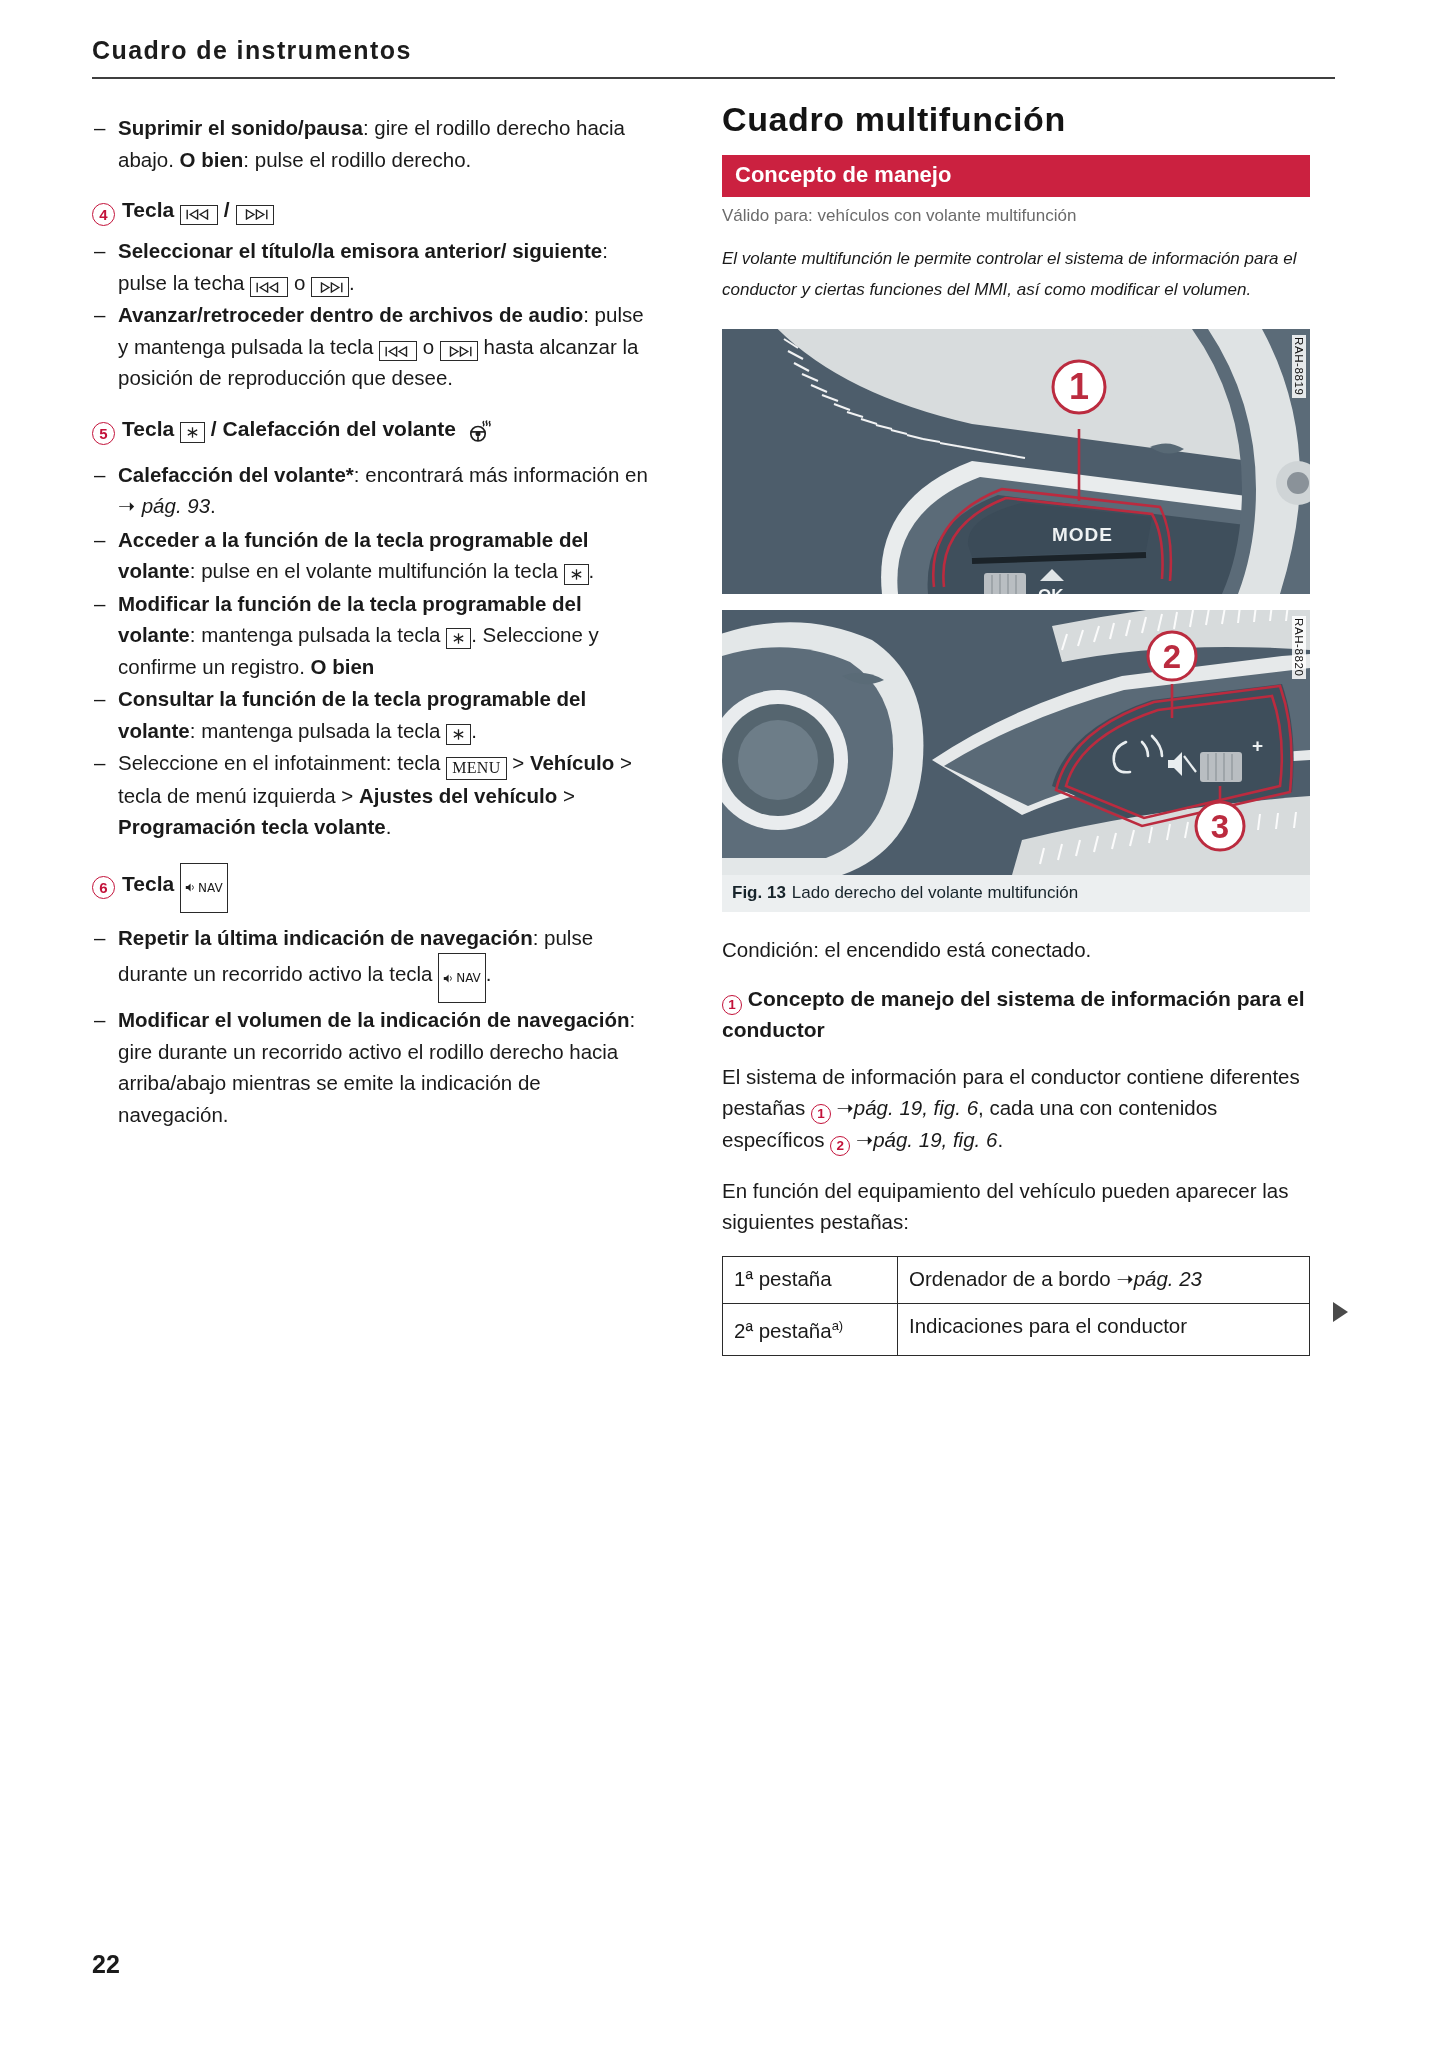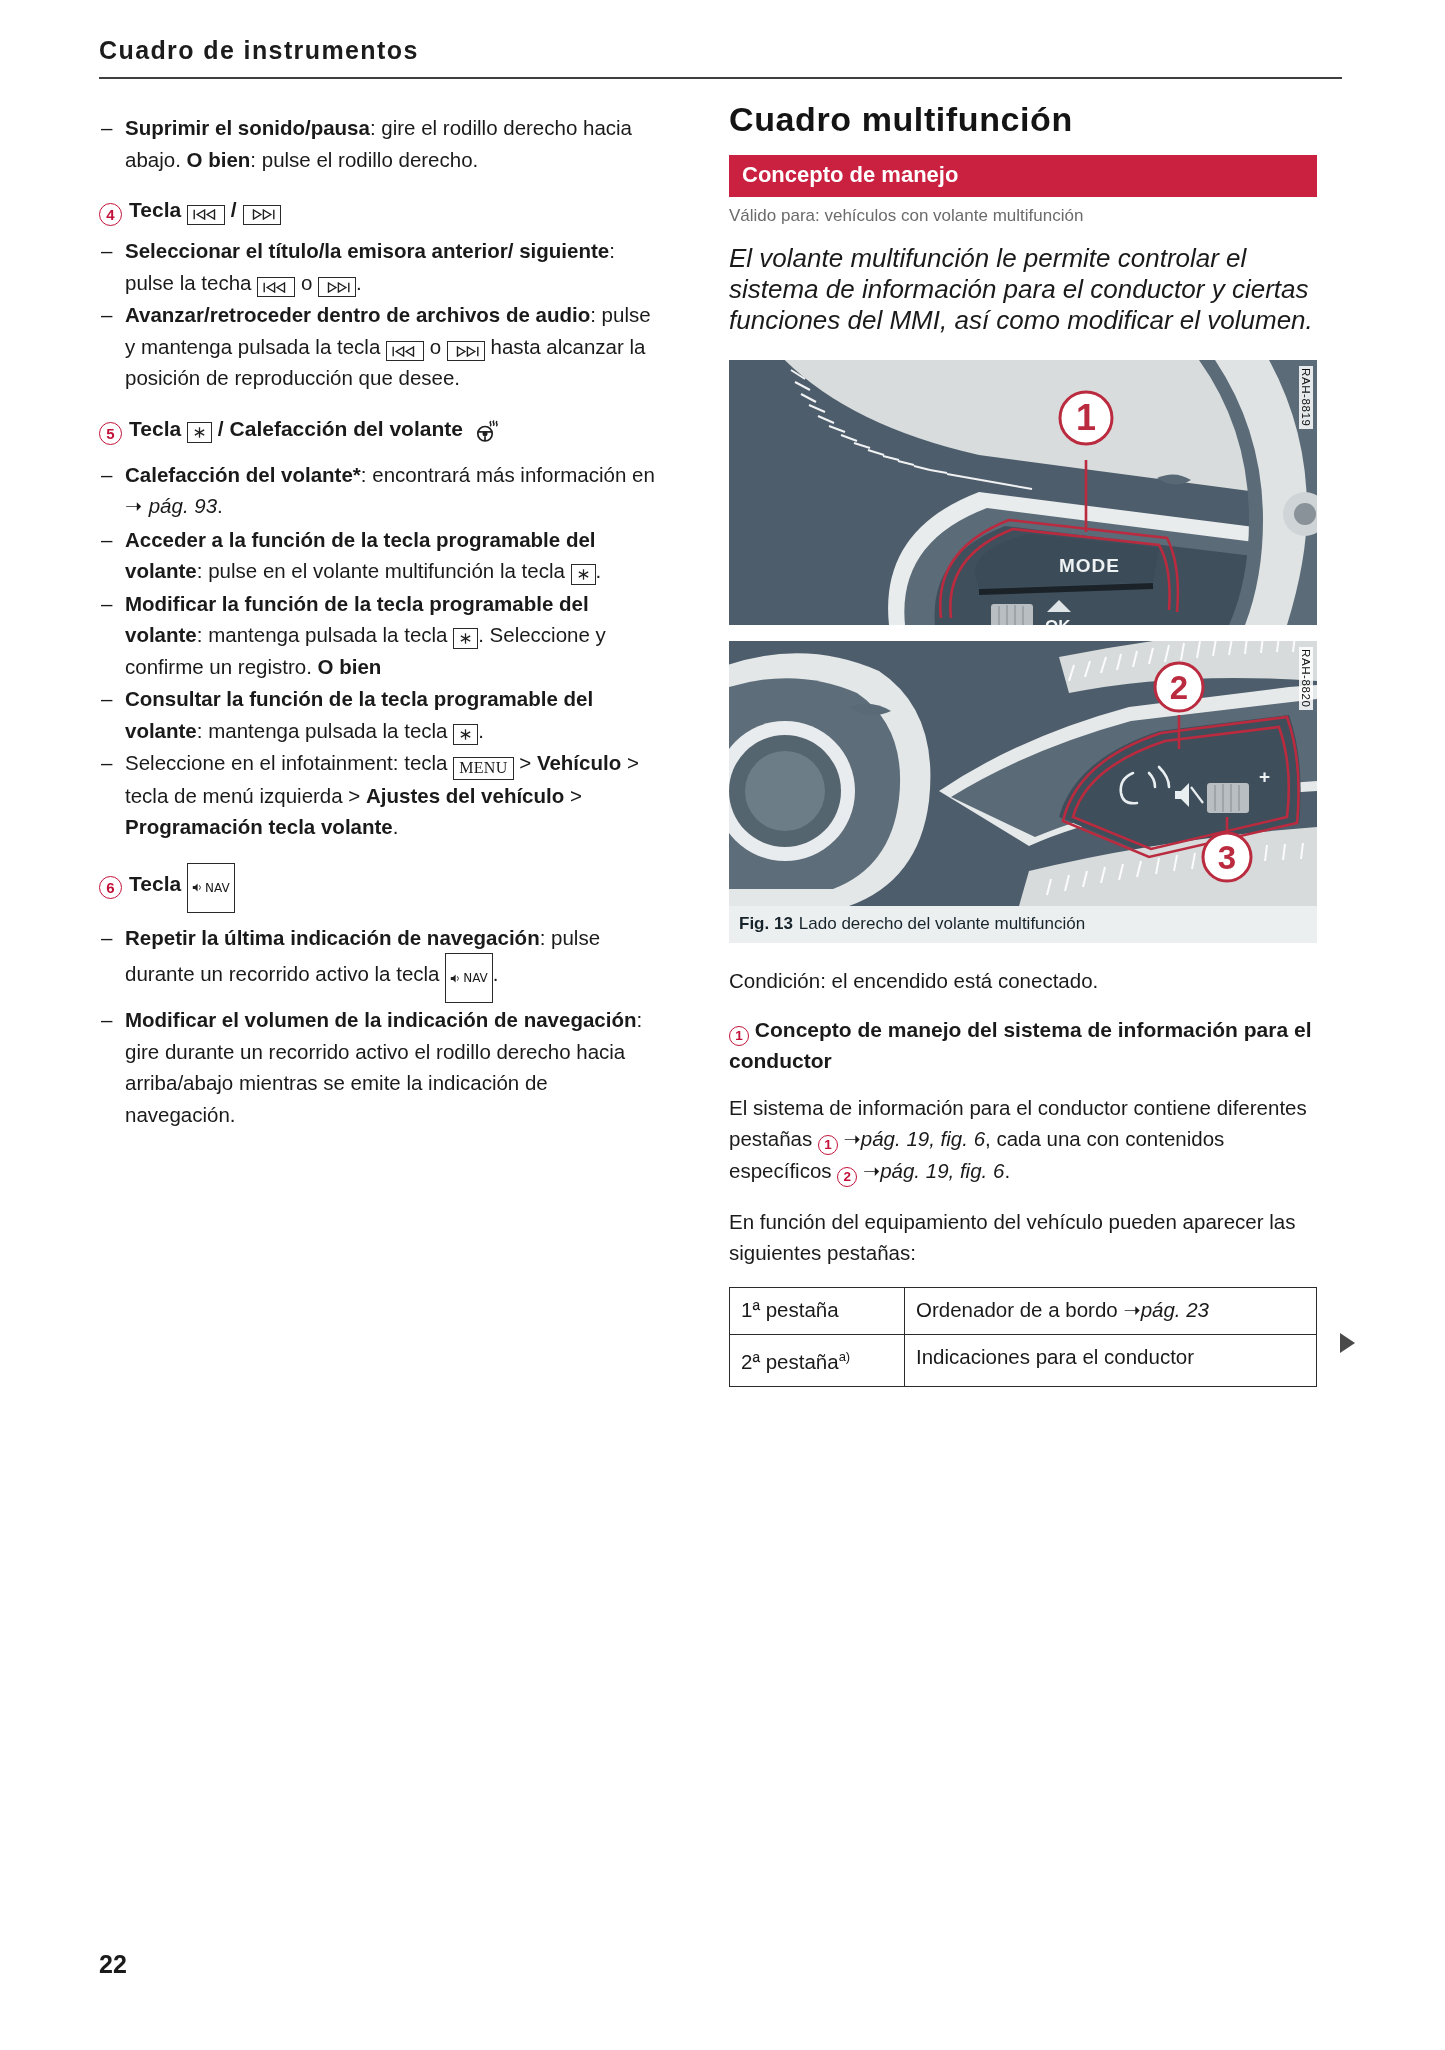--- a/index.html
+++ b/index.html
@@ -12,21 +12,21 @@
     height: 2050px;
     font-family: "Liberation Sans", sans-serif;
     color: #1a1a1a;
     position: relative;
     overflow: hidden;
   }
 
   
   .page {
     position: absolute;
-    left: 11px; top: 0;
+    left: 4px; top: 0;
     width: 1200px;
     height: 2050px;
     background: #fff;
   }
 
   
   .running-head {
     position: absolute;
     left: 88px;
     top: 36px;
@@ -179,21 +179,21 @@
     width: 100%;
   }
   .validfor {
     font-size: 17px;
     color: #6b6b6b;
     margin: 7px 0 16px 0;
     line-height: 23px;
   }
   .lead {
     font-style: italic;
-    font-size: 26px;
+    font-size: 17px;
     line-height: 31px;
     margin: 0 0 24px 0;
   }
   .body-p {
     font-size: 20.5px;
     line-height: 31px;
     margin: 0 0 19px 0;
   }
 
   

